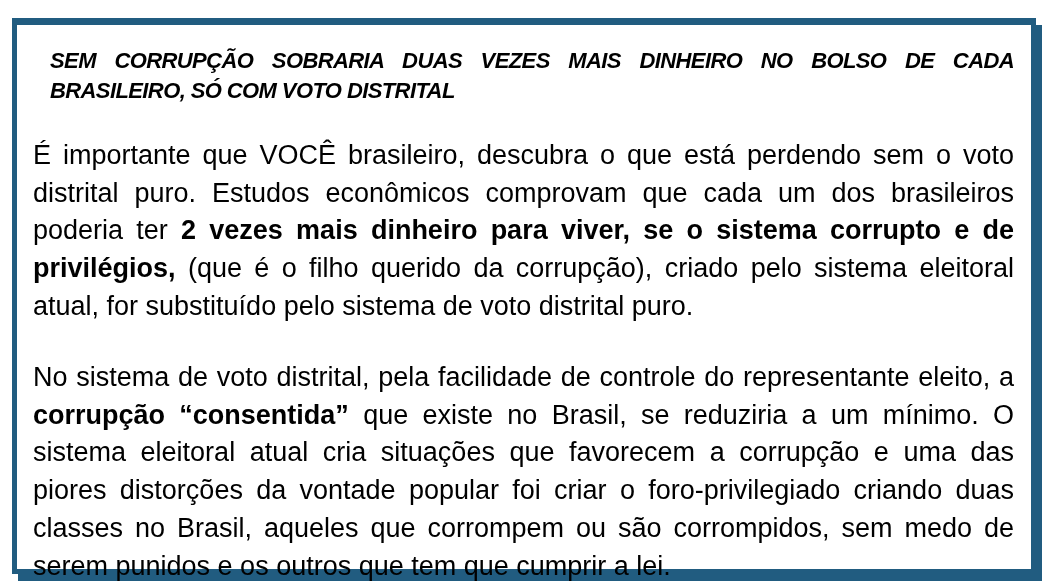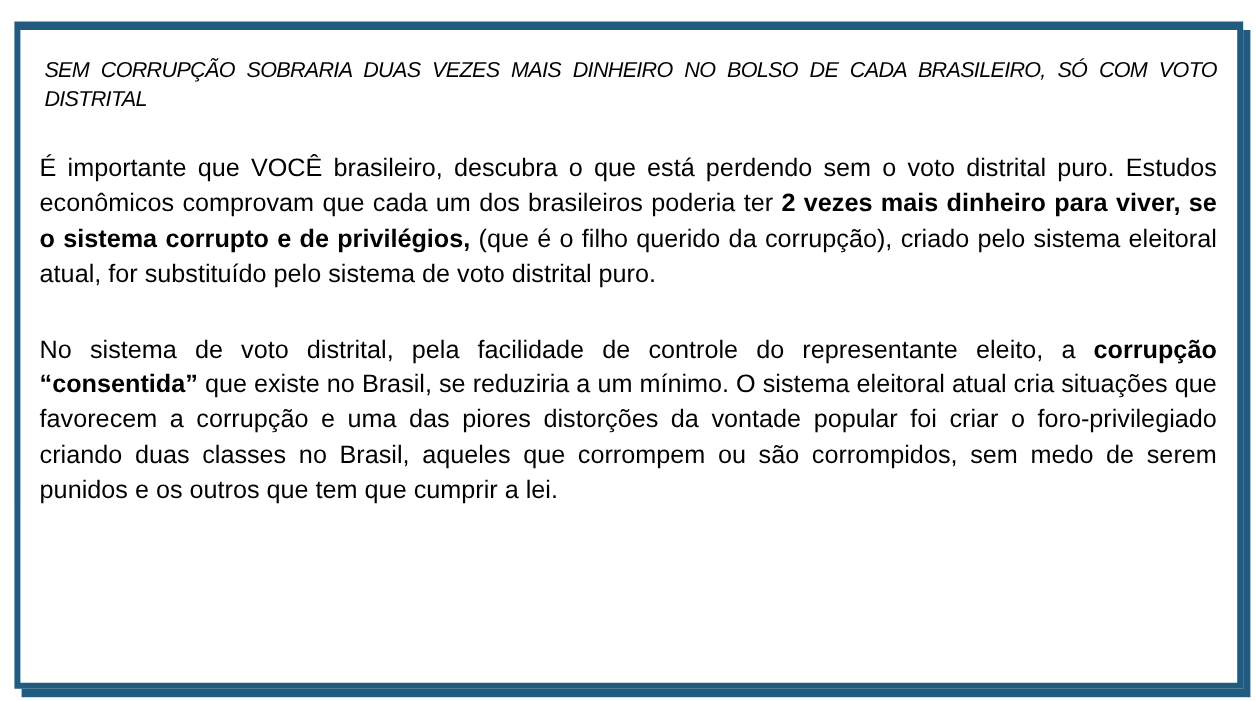--- a/index.html
+++ b/index.html
@@ -20,32 +20,32 @@
     position: absolute;
     left: 12px; top: 18px;
     width: 1024px; height: 556px;
     background: var(--bg-color);
     border: 5px solid var(--frame-color);
     border-top-width: 7px;
     box-shadow: 6px 7px 0 var(--frame-color);
     padding: 21px 17px 0 16px;
   }
   .title {
-    margin: 0 0 31px 4px;
-    font-size: 18px;
+    margin: 0 0 31px 17px;
+    font-size: 22px;
     line-height: 1.36;
-    font-weight: normal;
+    font-weight: bold;
     font-style: italic;
     letter-spacing: -0.6px;
     text-align: justify;
     color: var(--text-color);
   }
   .body-paragraph {
     margin: 0 0 33px 0;
-    font-size: 21px;
+    font-size: 27px;
     line-height: 1.4;
     text-align: justify;
     color: var(--text-color);
   }
   .seg-bold { font-weight: bold; }
 </style>
 </head>
 <body>
 
 <div class="slide">

